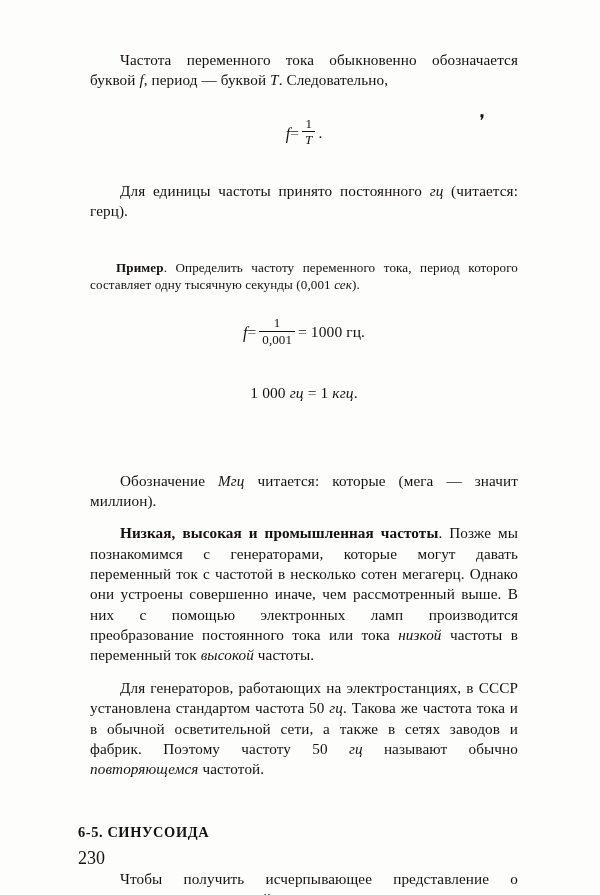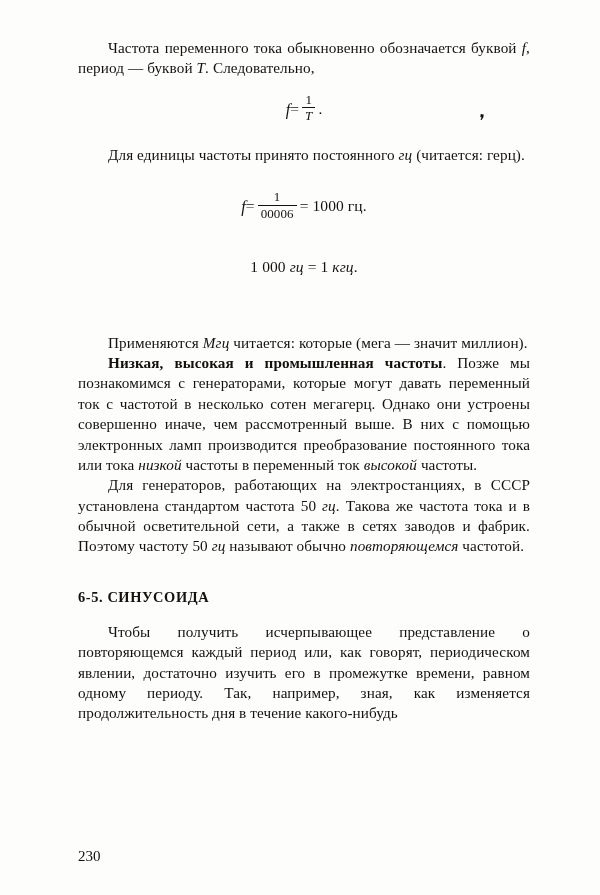--- a/index.html
+++ b/index.html
@@ -23,21 +23,21 @@
     padding: 0;
     box-sizing: border-box;
   }
   .text-col {
     position: absolute;
     left: 78px;
     top: 38px;
     width: 452px;
   }
   p {
-    margin: 0;
+    margin: 12px;
     text-align: justify;
     font-size: 15.2px;
     line-height: 1.34;
     letter-spacing: 0.1px;
   }
   p.ind {
     text-indent: 30px;
   }
   .small {
     font-size: 13.1px;
@@ -97,21 +97,21 @@
   .section-head {
     font-weight: bold;
     font-size: 14.4px;
     letter-spacing: 0.6px;
     margin: 0;
   }
   .page-number {
     position: absolute;
     left: 78px;
     top: 848px;
-    font-size: 15px;
+    font-size: 18px;
     text-align: center;
   }
   .mark-tick {
     position: absolute;
     left: 479px;
     top: 113px;
     width: 9px;
     height: 12px;
     color: #14110f;
     font-size: 17px;
@@ -139,47 +139,50 @@
     </p>
 
     <div class="gap-xl"></div>
 
     <p class="ind">
       <span>Для единицы частоты принято постоянного </span><i>гц</i><span> (читается: герц).</span>
     </p>
 
     <div class="gap-lg"></div>
 
+    <p class="small ind">
+      <b>Пример</b><span>. Определить  частоту  переменного  тока, период которого составляет одну тысячную секунды (0,001 </span><i>сек</i><span>).</span>
+    </p>
 
 
     <div class="gap-md"></div>
 
     <p class="formula-big">
-      <span class="italvar">f</span><span class="eqsym">=</span><span class="frac"><span class="num">1</span><span class="den">00006</span></span><span class="eqsym"><span>= 1000 гц.</span></span>
+      <span class="italvar">f</span><span class="eqsym">=</span><span class="frac"><span class="num">1</span><span class="den">0,001</span></span><span class="eqsym"><span>= 1000 гц.</span></span>
     </p>
 
     <div class="gap-xl"></div>
 
 
     <div class="gap-lg"></div>
 
     <p class="formula">
       <span>1 000</span>&nbsp;<i>гц</i>&nbsp;<span>=</span>&nbsp;<span>1</span>&nbsp;<i>кгц</i><span>.</span>
     </p>
 
     <div class="gap-xl"></div>
 
 
     <div class="gap-lg"></div>
 
 
     <div class="gap-xl"></div>
 
     <p class="ind">
-      <span>Применяются </span><i>Мгц</i><span> читается: которые (мега — значит миллион).</span>
+      <span>Обозначение </span><i>Мгц</i><span> читается: которые (мега — значит миллион).</span>
     </p>
 
     <p class="ind">
       <b>Низкая, высокая и промышленная частоты</b><span>. Позже мы познакомимся с генераторами, которые могут давать переменный ток с частотой в несколько сотен мегагерц. Однако они устроены совершенно иначе, чем рассмотренный выше. В них с помощью электронных ламп производится преобразование постоянного тока или тока </span><i>низкой</i><span> частоты в переменный ток </span><i>высокой</i><span> частоты.</span>
     </p>
 
     <p class="ind">
       <span>Для генераторов,  работающих  на  электростанциях, в СССР установлена стандартом частота 50 </span><i>гц</i><span>. Такова же частота тока и в обычной осветительной сети,  а  также в сетях заводов и фабрик. Поэтому частоту 50 </span><i>гц</i><span> называют обычно </span><i>повторяющемся</i><span> частотой.</span>
     </p>
 

